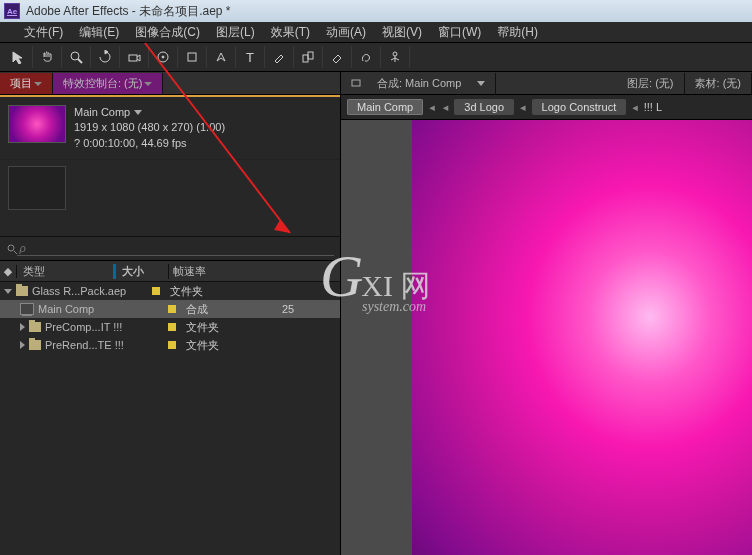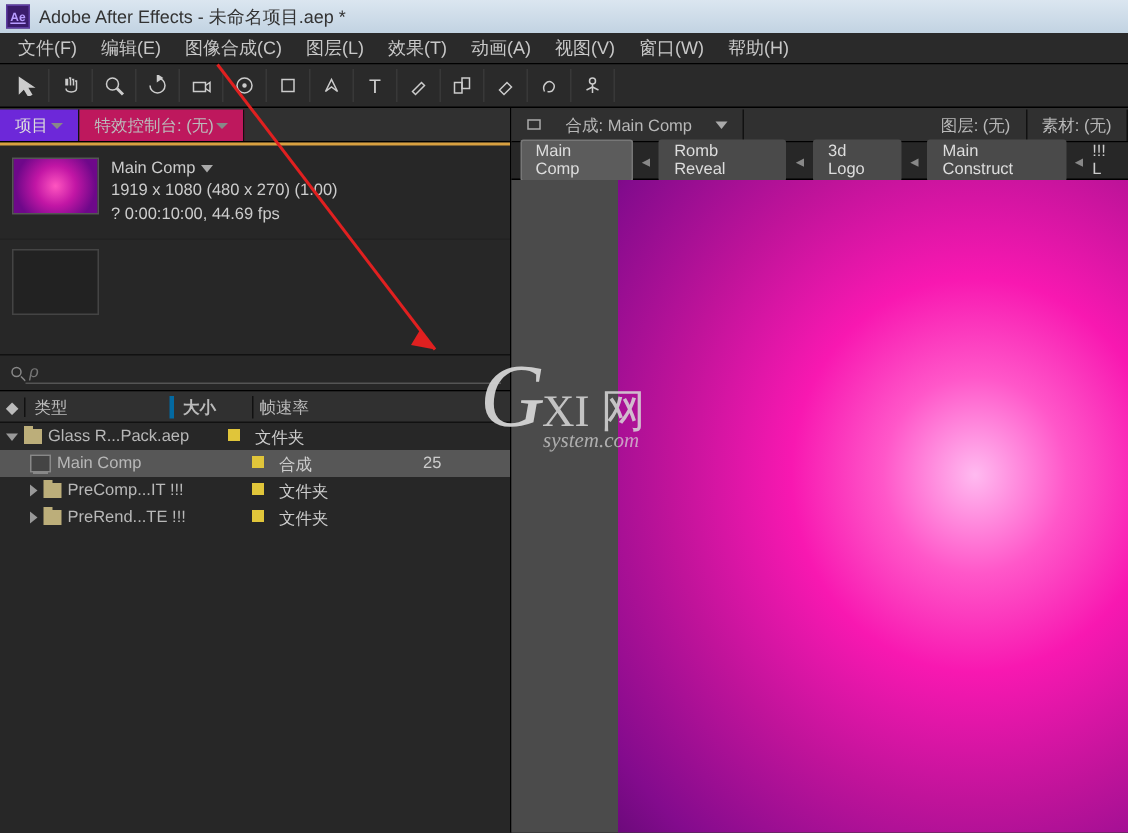--- a/index.html
+++ b/index.html
@@ -36,21 +36,21 @@
     margin-right: 6px;
     border: 1px solid #5c3ca0;
     text-decoration: underline;
   }
   .menubar {
     height: 20px;
     background: #2a2a2a;
     border-bottom: 1px solid #000;
     display: flex;
     align-items: center;
-    padding-left: 4px;
+    padding-left: 16px;
   }
   .menubar .menu-item {
     padding: 0 8px;
     color: #c8c8c8;
     cursor: default;
     font-size: 12px;
   }
   .toolbar {
     height: 28px;
     background: #2a2a2a;
@@ -70,29 +70,29 @@
   .toolbar svg { stroke: #ccc; fill: none; }
   .panel-tabs {
     height: 22px;
     background: #303030;
     display: flex;
     align-items: flex-end;
     border-bottom: 1px solid #000;
   }
   .panel-tabs .tab {
     padding: 3px 10px;
-    background: #be185d;
+    background: #701a75;
     color: #bbb;
     font-size: 11px;
     border-right: 1px solid #111;
     display: flex;
     align-items: center;
   }
   .panel-tabs .tab.active {
-    background: #6d28d9;
+    background: #7f1d1d;
     color: #ddd;
   }
   .tab-menu {
     width: 0; height: 0;
     border-left: 4px solid transparent;
     border-right: 4px solid transparent;
     border-top: 4px solid #888;
     margin-left: 2px;
   }
   .main-area {
@@ -278,21 +278,21 @@
   }
   .preview-canvas {
     width: 340px;
     height: 100%;
     background: radial-gradient(ellipse 120% 100% at 70% 45%,
        #ffbaf0 0%, #ff57c9 15%, #f818b1 30%, #c0139a 50%, #830b8d 72%, #4f0865 90%);
   }
   .watermark {
     position:absolute;
     left: 320px;
-    top: 230px;
+    top: 242px;
     z-index: 50;
     pointer-events:none;
     color: rgba(216,216,216,0.92);
     font-family: Georgia, serif;
   }
   .watermark .g {
     font-size: 60px;
     font-style: italic;
     display:inline-block;
     position:relative;
@@ -520,25 +520,24 @@
         <span>图层: (无)</span>
       </div>
       <div class="rseg">
         <span>素材: (无)</span>
       </div>
     </div>
 
     <div class="nav-row">
       <div class="crumb active">Main Comp</div>
       <span class="crumb-spacer">◂</span>
-      <div class="crumb">Romb Reveal</div>
       <span class="crumb-spacer">◂</span>
       <div class="crumb">3d Logo</div>
       <span class="crumb-spacer">◂</span>
-      <div class="crumb">Main Construct</div>
+      <div class="crumb">Logo Construct</div>
       <span class="crumb-spacer">◂</span>
       <span style="color:#ccc;">!!! L</span>
     </div>
 
     <div class="preview">
       <div class="preview-canvas"></div>
     </div>
   </div>
 </div>
 

